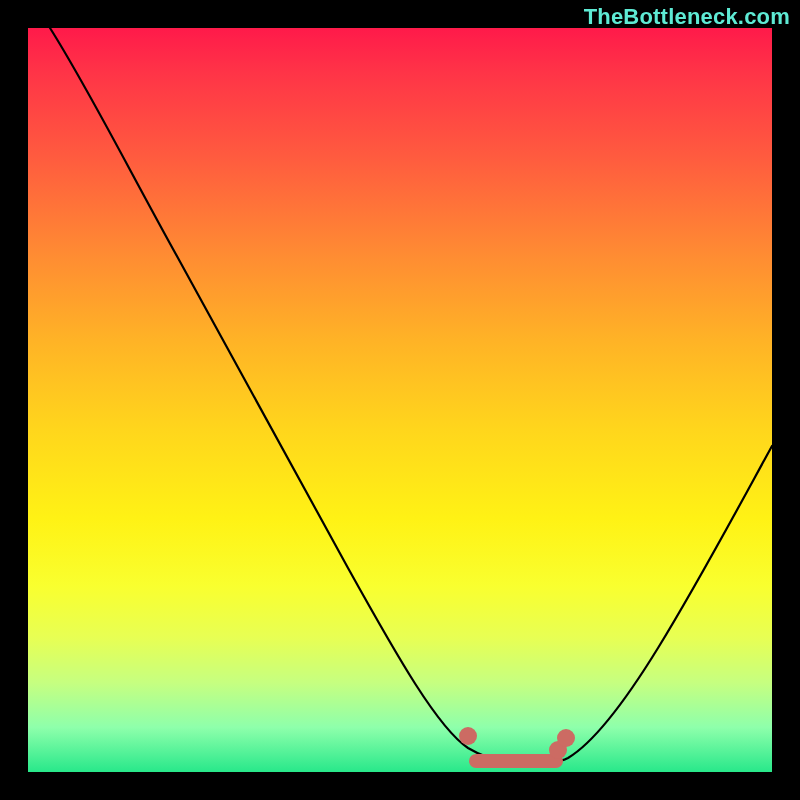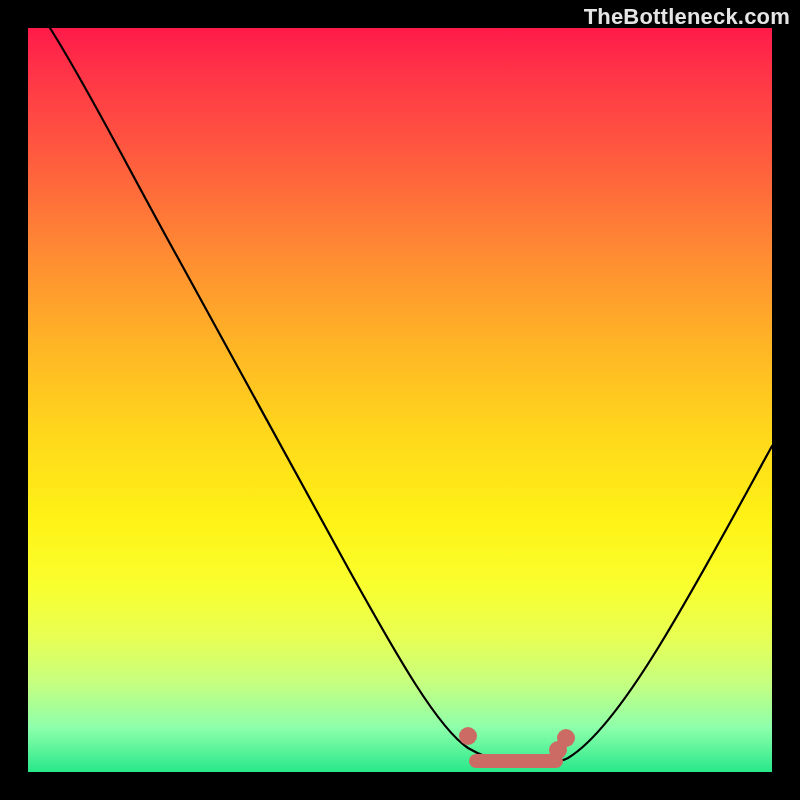--- a/index.html
+++ b/index.html
@@ -28,21 +28,21 @@
       #f9ff2f 75%,
       #e7ff54 82%,
       #c6ff80 88%,
       #8effab 94%,
       #28e88a 100%);
   }
   .watermark {
     position: absolute;
     top: 4px;
     right: 10px;
-    color: #e5e5e5;
+    color: #5eead4;
     font-size: 22px;
     font-weight: 600;
     letter-spacing: 0.2px;
     font-family: Arial, Helvetica, sans-serif;
   }
   svg.plot {
     position: absolute;
     left: 0;
     top: 0;
     width: 744px;

